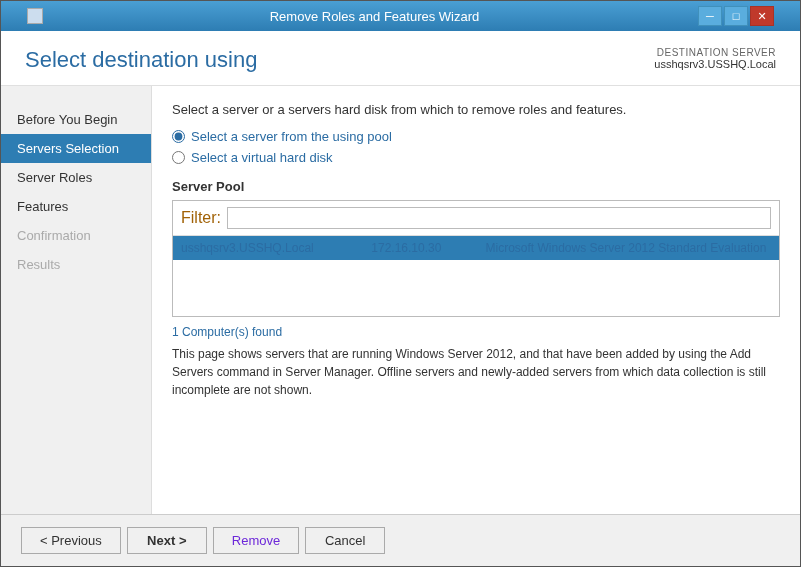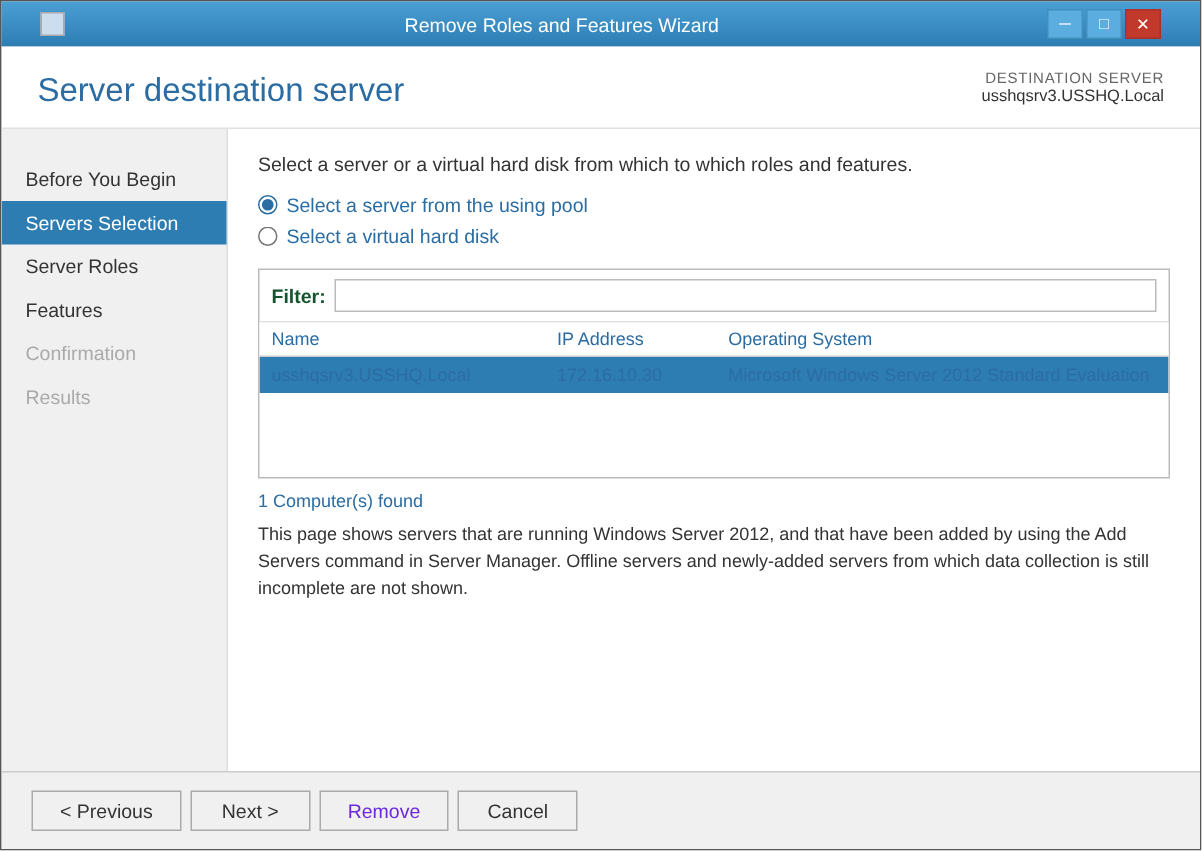--- a/index.html
+++ b/index.html
@@ -155,24 +155,23 @@
       margin-bottom: 6px;
     }
     .filter-row {
       display: flex;
       align-items: center;
       padding: 6px 8px;
       border-bottom: 1px solid #ddd;
       gap: 6px;
     }
     .filter-label {
-      font-size: 13px;
-      color: #14532d;
+      font-size: 16px;
+      color: #a16207;
       min-width: 36px;
-      font-weight: bold;
     }
     .filter-input {
       flex: 1;
       height: 22px;
       border: 1px solid #bbb;
       padding: 2px 4px;
       font-size: 12px;
       outline: none;
     }
     .table-header {
@@ -225,20 +224,21 @@
       font-size: 13px;
       border: 1px solid #aaa;
       background: #f0f0f0;
       cursor: pointer;
       color: #333;
       min-width: 80px;
     }
     .footer-btn.primary {
       background: #f0f0f0;
       border-color: #aaa;
+      font-weight: bold;
     }
     .footer-btn:disabled {
       color: #6d28d9;
       cursor: default;
     }
   </style>
 </head>
 <body>
 
 <div class="window">
@@ -249,62 +249,58 @@
     <div class="title-bar-controls">
       <div class="title-bar-btn">─</div>
       <div class="title-bar-btn">□</div>
       <div class="title-bar-btn close">✕</div>
     </div>
   </div>
 
   <div class="content-area">
 
     <div class="header-section">
-      <div class="header-title">Server destination server</div>
+      <div class="header-title">Select destination using</div>
       <div class="destination-info">
         <div class="destination-label">DESTINATION SERVER</div>
         <div class="destination-server">usshqsrv3.USSHQ.Local</div>
       </div>
     </div>
 
     <div class="main-body">
 
       <div class="sidebar">
         <div class="sidebar-item">Before You Begin</div>
         <div class="sidebar-item active">Servers Selection</div>
         <div class="sidebar-item">Server Roles</div>
         <div class="sidebar-item">Features</div>
         <div class="sidebar-item disabled">Confirmation</div>
         <div class="sidebar-item disabled">Results</div>
       </div>
 
       <div class="page-content">
-        <p class="instruction-text">Select a server or a virtual hard disk from which to which roles and features.</p>
+        <p class="instruction-text">Select a server or a servers hard disk from which to remove roles and features.</p>
 
         <div class="radio-group">
           <label class="radio-label">
             <input type="radio" name="server-type" checked="" style="">
             <span>Select a server from the using pool</span>
           </label>
           <label class="radio-label">
             <input type="radio" name="server-type" style="">
             <span>Select a virtual hard disk</span>
           </label>
         </div>
 
+        <div class="server-pool-title">Server Pool</div>
 
         <div class="server-pool-section">
           <div class="filter-row">
             <span class="filter-label">Filter:</span>
             <input class="filter-input" type="text" placeholder="" style="">
-          </div>
-          <div class="table-header">
-            <span class="col-name">Name</span>
-            <span class="col-ip">IP Address</span>
-            <span class="col-os">Operating System</span>
           </div>
           <div class="table-body">
             <div class="table-row selected">
               <span class="col-name">usshqsrv3.USSHQ.Local</span>
               <span class="col-ip">172.16.10.30</span>
               <span class="col-os">Microsoft Windows Server 2012 Standard Evaluation</span>
             </div>
           </div>
         </div>
 

